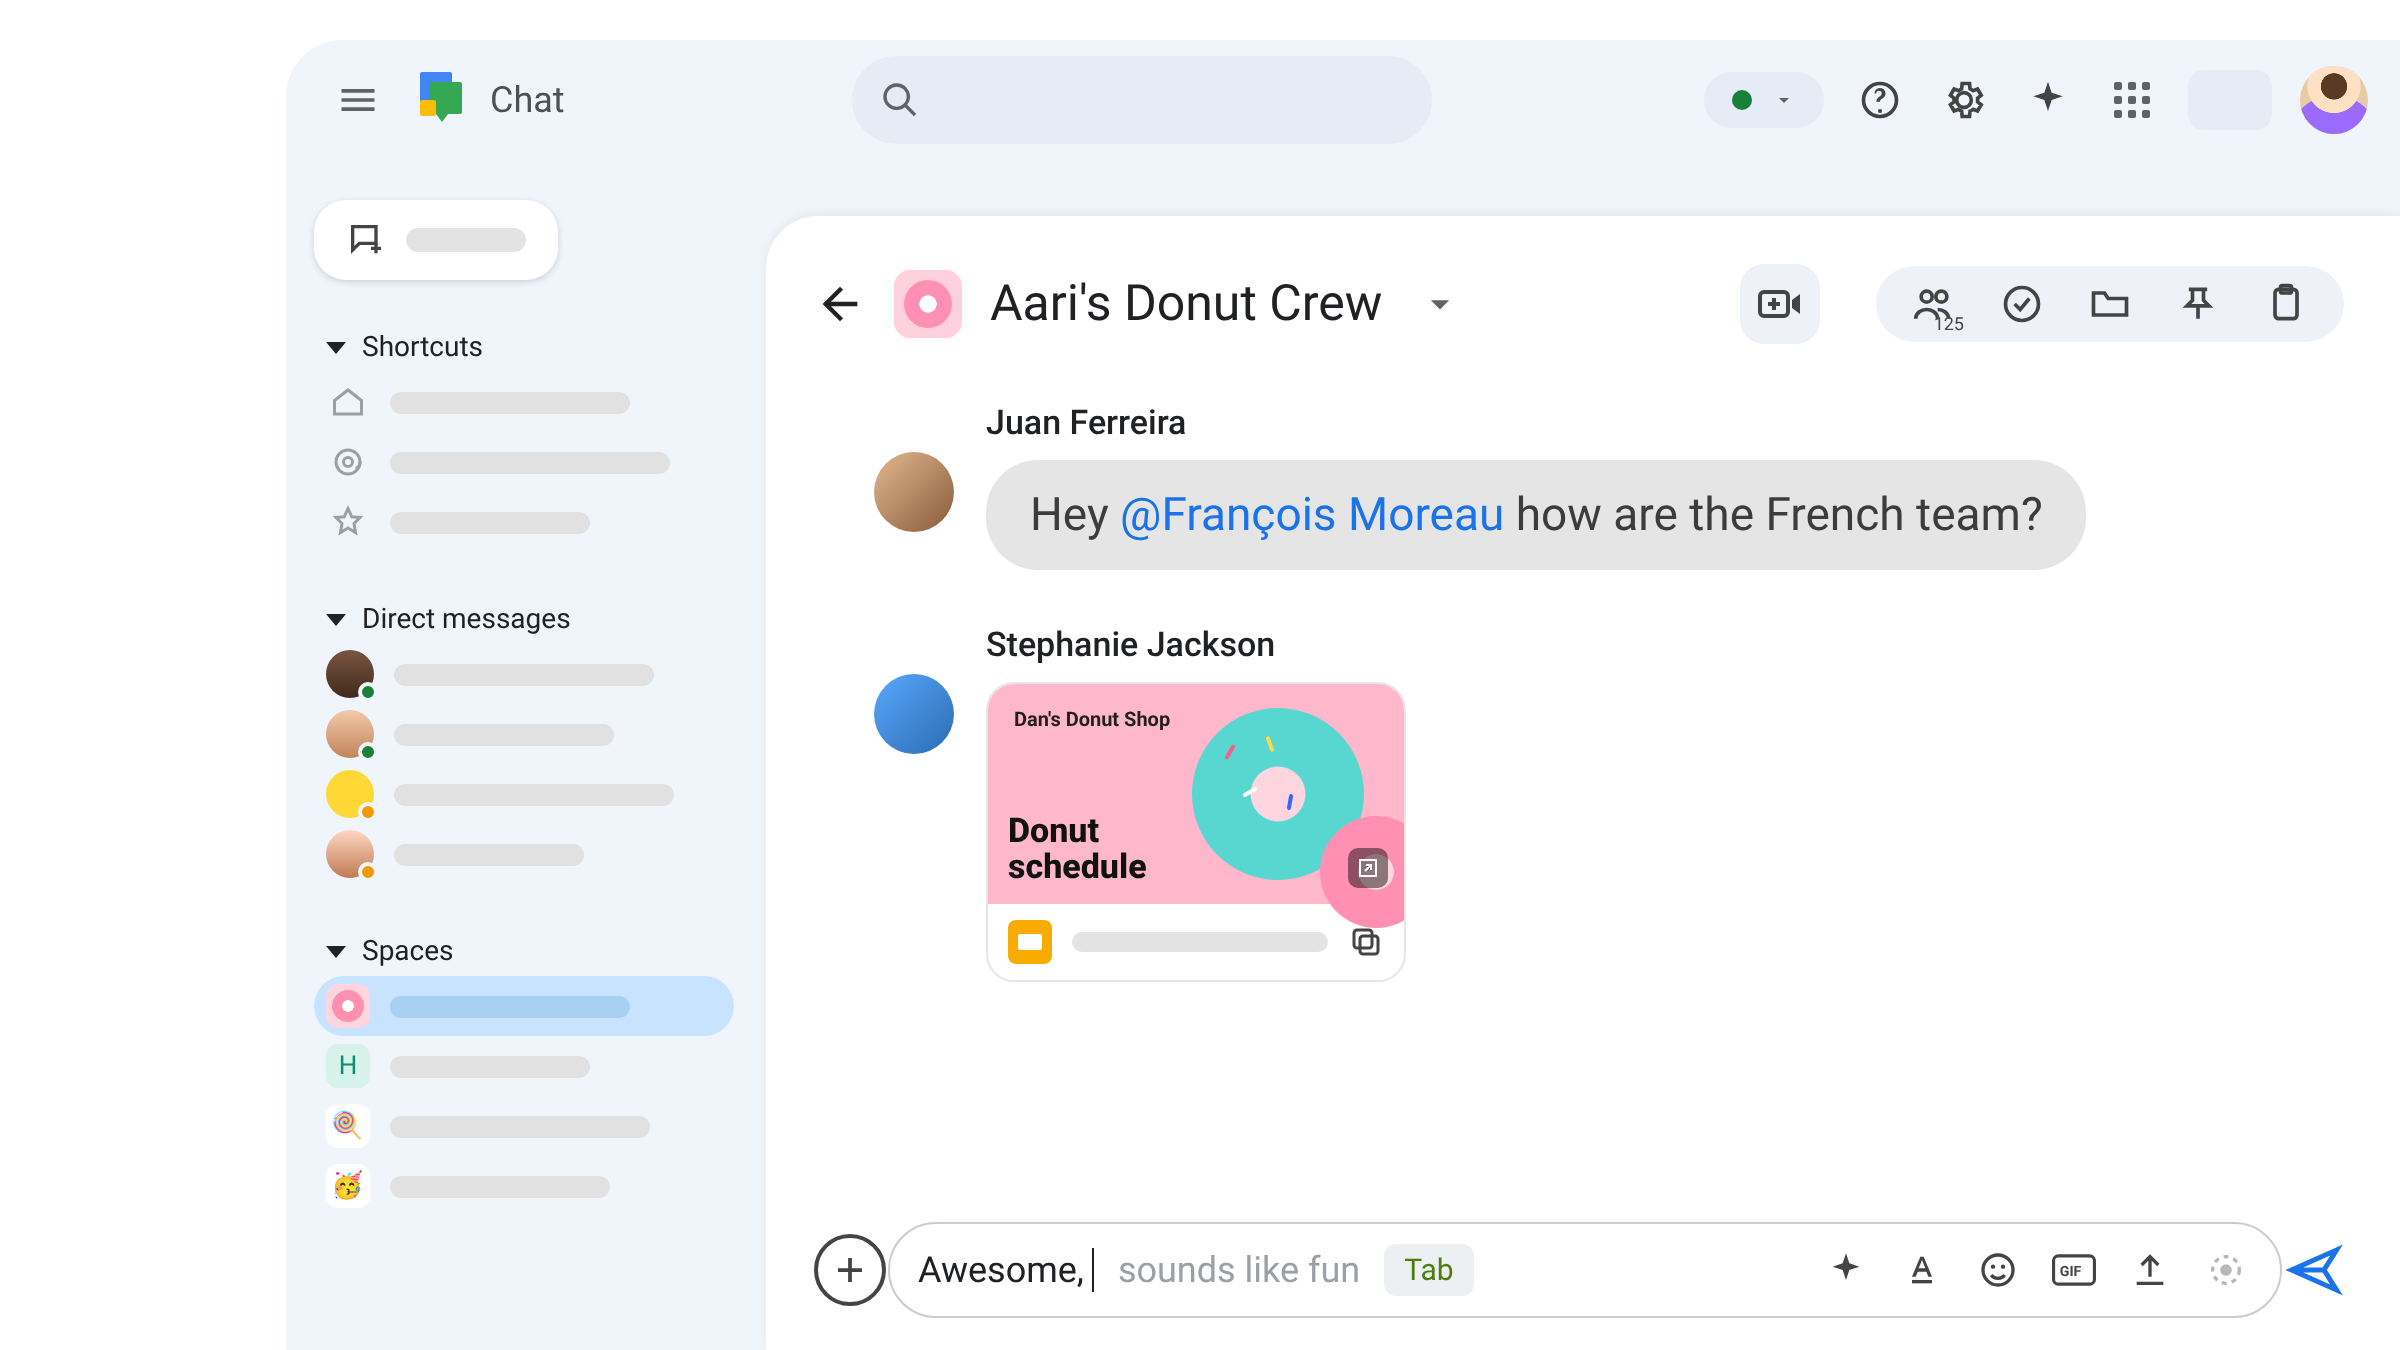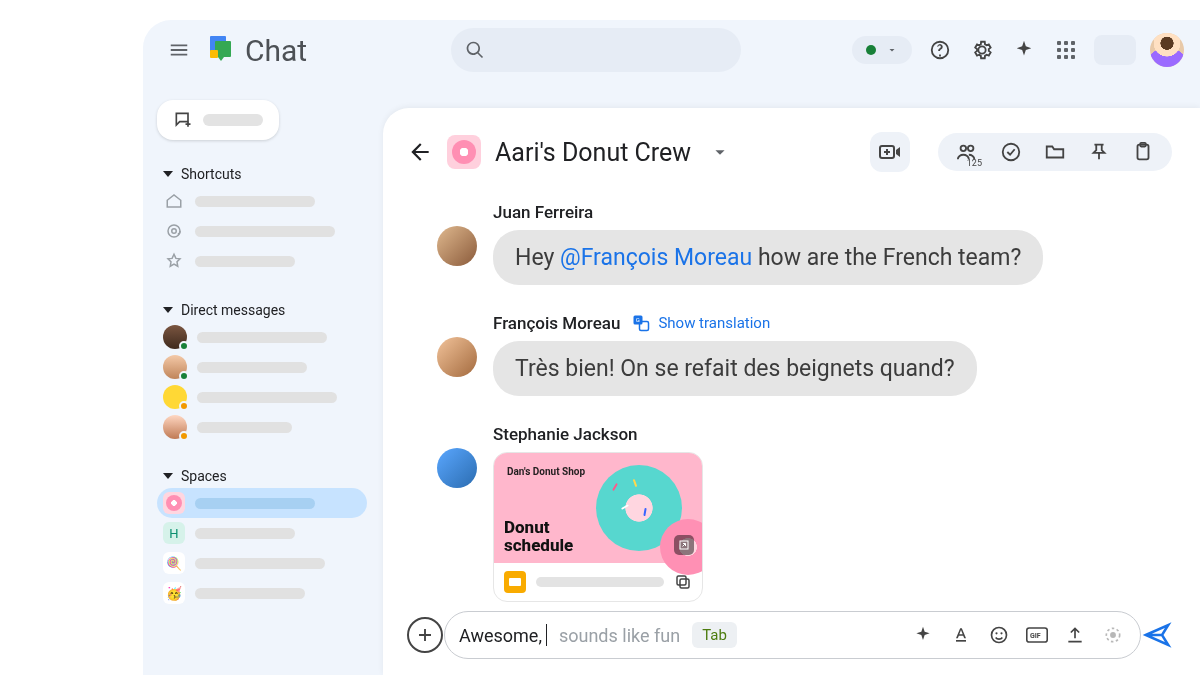--- a/index.html
+++ b/index.html
@@ -29,21 +29,21 @@
   
   .topbar{display:flex;align-items:center;height:60px;padding:0 16px 0 22px;gap:14px}
   .menu-btn{width:28px;height:28px;display:flex;align-items:center;justify-content:center;color:#5f6368;border-radius:50%}
   .logo-wrap{display:flex;align-items:center;gap:8px}
   .logo{width:30px;height:30px;position:relative}
   .logo .sq{position:absolute;width:16px;height:16px;border-radius:1px}
   .logo .a{left:3px;top:1px;background:var(--google-blue)}
   .logo .b{left:8px;top:6px;background:var(--google-green)}
   .logo .c{left:3px;top:15px;width:8px;height:8px;background:var(--google-yellow)}
   .logo .tail{position:absolute;left:8px;top:18px;width:0;height:0;border-left:6px solid transparent;border-right:6px solid transparent;border-top:8px solid var(--google-green)}
-  .app-title{font-size:30px;color:#4d5156}
+  .app-title{font-size:18px;color:#4d5156}
 
   .search{flex:0 0 auto;margin-left:130px;width:290px;height:44px;background:#e6ecf5;border-radius:26px;display:flex;align-items:center;padding:0 14px;color:#5f6368}
   .spacer{flex:1}
   .status-chip{display:flex;align-items:center;gap:10px;background:#e6ecf5;border-radius:22px;padding:8px 14px}
   .dot{width:10px;height:10px;background:#188038;border-radius:50%}
   .ticon{width:28px;height:28px;display:flex;align-items:center;justify-content:center;color:#444;border-radius:50%}
   .apps-grid{display:grid;grid-template-columns:repeat(3,4px);grid-auto-rows:4px;gap:3px}
   .apps-grid i{background:#5f6368;border-radius:1px}
   .label-pill{width:42px;height:30px;background:#e6ecf5;border-radius:8px}
   .avatar-top{width:34px;height:34px;border-radius:50%;background:#e8c9a8;overflow:hidden;position:relative}
@@ -361,37 +361,20 @@
       <div class="msg">
         <div class="mav" style="background:linear-gradient(135deg,#e0b98f,#8a5a3a)"></div>
         <div>
           <div class="mname">Juan Ferreira</div>
           <div class="bubble">
             <span>Hey </span><span class="mention">@François Moreau</span><span> how are the French team?</span>
           </div>
         </div>
       </div>
 
-      <div class="msg">
-        <div class="mav" style="background:linear-gradient(135deg,#f2c39a,#a36a3e)"></div>
-        <div>
-          <div class="mname">
-            <span>François Moreau</span>
-            <span class="xlat">
-              <svg width="18" height="18" viewBox="0 0 24 24">
-                  <rect x="2" y="2" width="12" height="12" rx="2" fill="#1a73e8"></rect>
-                  <rect x="10" y="10" width="12" height="12" rx="2" fill="none" stroke="#1a73e8" stroke-width="2"></rect>
-                  <text x="5" y="11" font-size="8" fill="#fff">G</text>
-                </svg>
-              <span>Show translation</span>
-            </span>
-          </div>
-          <div class="bubble">Très bien! On se refait des beignets quand?</div>
-        </div>
-      </div>
 
       <div class="msg">
         <div class="mav" style="background:linear-gradient(135deg,#5aa7ff,#2b6cb0)"></div>
         <div>
           <div class="mname">Stephanie Jackson</div>
           <div class="card">
             <div class="img">
               <div class="shop">Dan's Donut Shop</div>
               <div class="donut big"></div>
               <div class="donut pk"></div>

